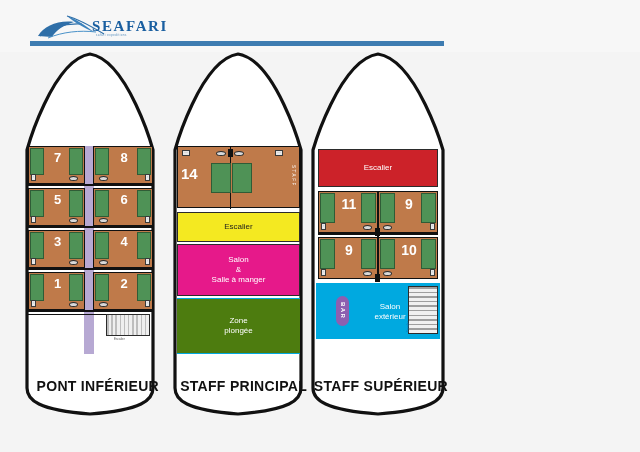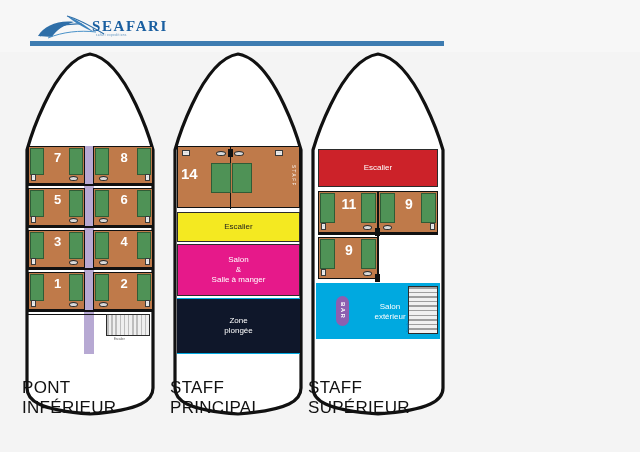--- a/index.html
+++ b/index.html
@@ -103,22 +103,22 @@
   .bar-pill {
     position: absolute; background: #8d5fb0; border-radius: 7px;
     display: flex; align-items: center; justify-content: center;
   }
   .bar-pill span {
     writing-mode: vertical-rl; font-size: 6px; color: #fff;
     letter-spacing: 1.4px; font-weight: 600;
   }
 
   .deck-name {
-    position: absolute; width: 100%; text-align: left;
-    font-size: 17px; font-weight: 400; color: #111;
+    position: absolute; width: 100%; text-align: right;
+    font-size: 14px; font-weight: 700; color: #111;
     letter-spacing: .3px;
   }
 </style>
 </head>
 <body>
 
 <div id="root">
 
   <div class="header">
     <div class="logo-wrap">
@@ -241,21 +241,21 @@
       <div class="room" style="left:0; top:66px; width:123px; height:30px; background:#f4e921;">
         <span class="room-label dark">Escalier</span>
       </div>
 
       <div class="room" style="left:0; top:98px; width:123px; height:52px; background:#e6198a;">
         <span class="room-label" style="white-space:pre-line;">Salon
 &amp;
 Salle à manger</span>
       </div>
 
-      <div class="room" style="left:-1px; top:152px; width:125px; height:56px; background:#0f172a; border-color:#00a9e0;">
+      <div class="room" style="left:-1px; top:152px; width:125px; height:56px; background:#4d7c0f; border-color:#00a9e0;">
         <span class="room-label" style="white-space:pre-line;">Zone
 plongée</span>
       </div>
     </div>
 
     <div class="deck-name" style="top:330px;">STAFF PRINCIPAL</div>
   </div>
 
   <div class="deck" id="deck-2">
     <svg class="hullsvg" width="140" height="390" viewBox="0 0 140 390">
@@ -286,20 +286,27 @@
       <div class="icon-doorblk" style="left:59px; top:82px; width:5px; height:8px;"></div>
       <div class="divider-line" style="left:2px; top:87px; width:120px; height:2px;"></div>
 
       <div class="cabin" style="left:2px; top:91px; width:60px; height:42px;">
         <div class="bed" style="left:1px; top:1px; width:15px; height:30px;"></div>
         <div class="bed" style="right:1px; top:1px; width:15px; height:30px;"></div>
         <div class="num" style="left:0; top:4px; width:60px; font-size:14px;">9</div>
         <div class="icon-sink" style="left:2px; bottom:2px; width:5px; height:7px;"></div>
         <div class="icon-door" style="right:5px; bottom:2.5px; width:9px; height:5px;"></div>
       </div>
+      <div class="cabin" style="left:62px; top:91px; width:60px; height:42px;">
+        <div class="bed" style="left:1px; top:1px; width:15px; height:30px;"></div>
+        <div class="bed" style="right:1px; top:1px; width:15px; height:30px;"></div>
+        <div class="num" style="left:0; top:4px; width:60px; font-size:14px;">10</div>
+        <div class="icon-door" style="left:4px; bottom:2.5px; width:9px; height:5px;"></div>
+        <div class="icon-sink" style="right:2px; bottom:2px; width:5px; height:7px;"></div>
+      </div>
       <div class="divider-line" style="left:61px; top:45px; width:1.6px; height:88px;"></div>
       <div class="icon-doorblk" style="left:59px; top:128px; width:5px; height:8px;"></div>
 
       <div class="room" style="left:-2px; top:137px; width:128px; height:56px; background:#00a9e0; border-color:#00a9e0;">
         <span class="room-label" style="white-space:pre-line; position:absolute; left:46px; top:18px; width:58px;">Salon
 extérieur</span>
       </div>
       <div class="bar-pill" style="left:20px; top:150px; width:13px; height:30px;">
         <span>BAR</span>
       </div>

